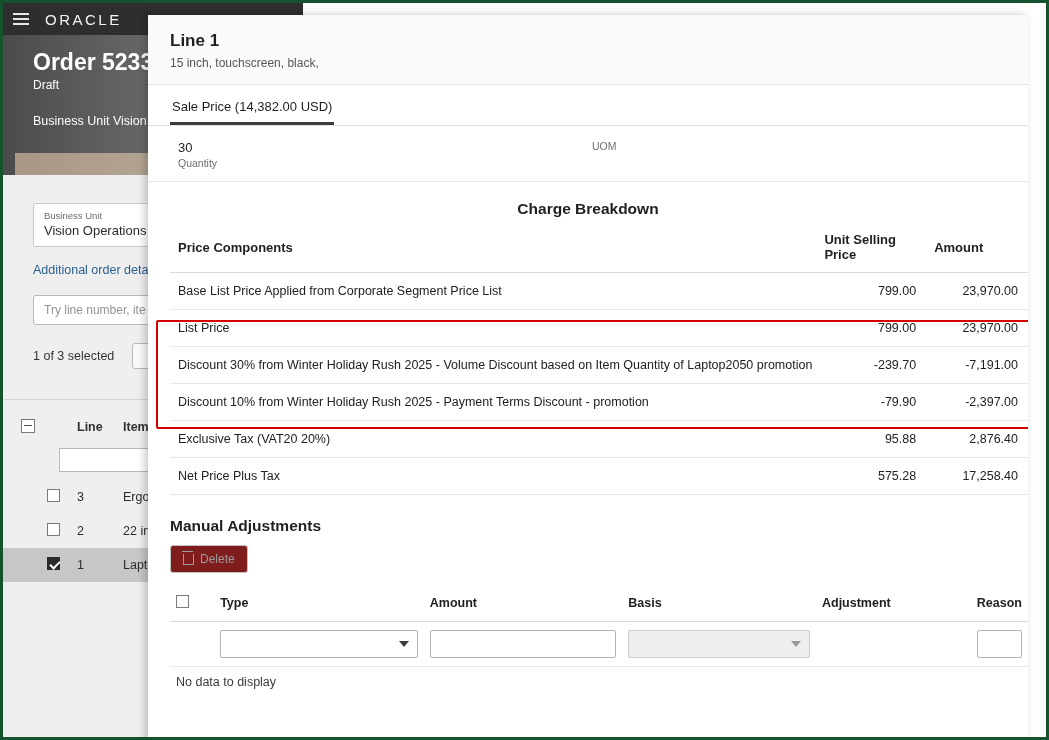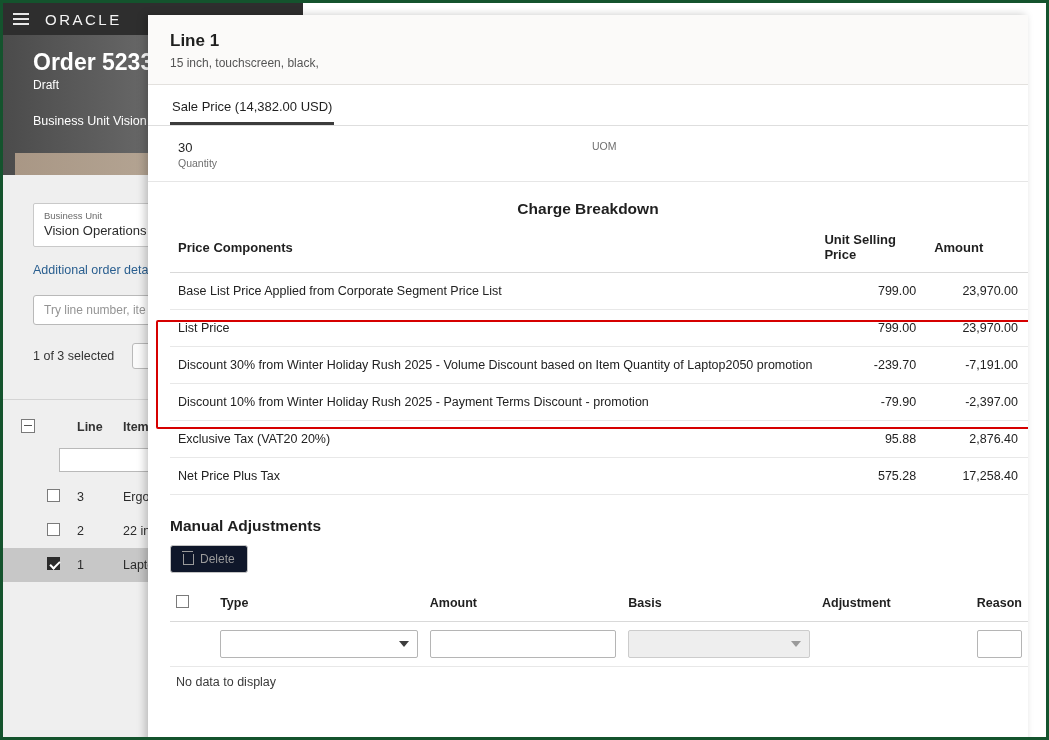--- a/index.html
+++ b/index.html
@@ -330,21 +330,21 @@
     color: #1f1f1f;
     padding: 22px 22px 10px 22px;
   }
   .delete-btn {
     margin: 0 22px;
     display: inline-flex;
     align-items: center;
     gap: 6px;
     border: 1px solid #c4c4c4;
     border-radius: 3px;
-    background: #0f172a;
+    background: #7f1d1d;
     color: #9a9a9a;
     font-size: 12px;
     padding: 6px 12px;
   }
   .trash {
     display: inline-block;
     width: 9px;
     height: 10px;
     border: 1px solid #9a9a9a;
     border-top: none;

